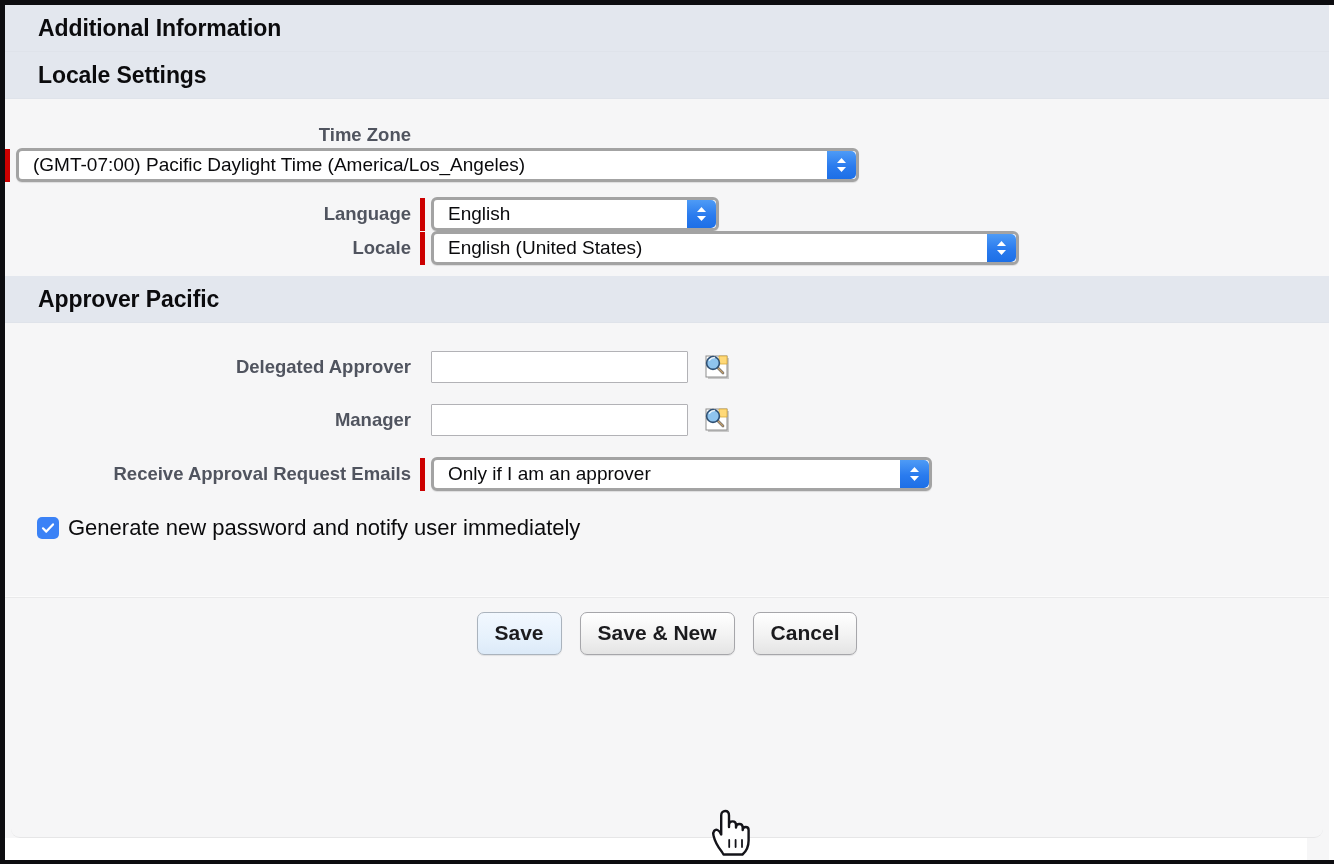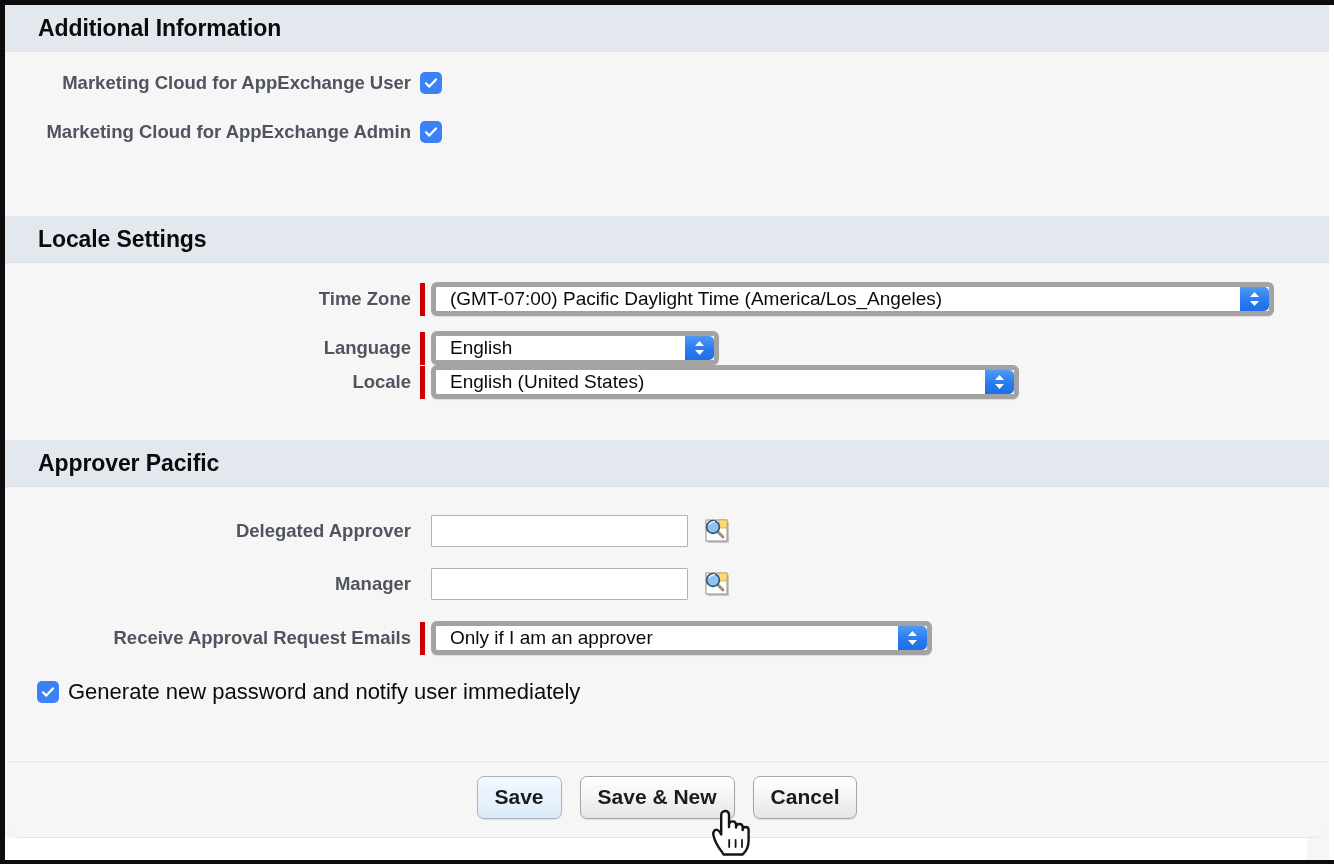--- a/index.html
+++ b/index.html
@@ -112,21 +112,21 @@
     flex: 0 0 auto;
   }
 
   
   .mac-select {
     position: relative;
     display: inline-flex;
     align-items: center;
     height: 34px;
     background: #ffffff;
-    border: 5px solid #a3a3a3;
+    border: 3px solid #a3a3a3;
     border-radius: 6px;
     box-shadow: 0 1px 1px rgba(0,0,0,0.10);
     box-sizing: border-box;
     padding-left: 14px;
     padding-right: 38px;
     font-size: 19px;
     color: #0a0a0c;
     white-space: nowrap;
     overflow: hidden;
   }
@@ -241,52 +241,27 @@
   <div class="frame-top"></div>
   <div class="frame-left"></div>
   <div class="frame-right"></div>
   <div class="frame-bottom"></div>
 
   <div class="panel">
 
     <div class="section-header">
       <span class="title">Additional Information</span>
     </div>
-    <div class="section-body" style="height:164px; padding-top:17px;">
-
-      <div class="field-row" style="margin-bottom:22px;">
-        <div class="field-label" style="line-height:27px;">Marketing Cloud for AppExchange User</div>
-        <div class="field-control" style="padding-top:3px;">
-          <span class="cbx">
-            <svg width="14" height="14" viewBox="0 0 14 14">
-              <path d="M2 7.3 L5.3 10.6 L12 3.4" fill="none" stroke="#ffffff" stroke-width="2.2" stroke-linecap="round" stroke-linejoin="round"></path>
-            </svg>
-          </span>
-        </div>
-      </div>
-
-      <div class="field-row">
-        <div class="field-label" style="line-height:27px;">Marketing Cloud for AppExchange Admin</div>
-        <div class="field-control" style="padding-top:3px;">
-          <span class="cbx">
-            <svg width="14" height="14" viewBox="0 0 14 14">
-              <path d="M2 7.3 L5.3 10.6 L12 3.4" fill="none" stroke="#ffffff" stroke-width="2.2" stroke-linecap="round" stroke-linejoin="round"></path>
-            </svg>
-          </span>
-        </div>
-      </div>
-
-    </div>
 
     <div class="section-header">
       <span class="title">Locale Settings</span>
     </div>
     <div class="section-body" style="height:177px; padding-top:19px;">
 
-      <div class="field-row" style="margin-bottom:15px;">
+      <div class="field-row" style="margin-bottom:15px;flex-direction:column;">
         <div class="field-label" style="padding-top:4px;">Time Zone</div>
         <div class="field-control">
           <span class="req-bar"></span>
           <div class="mac-select" style="width:843px;">
             <span>(GMT-07:00) Pacific Daylight Time (America/Los_Angeles)</span>
             <span class="stepper">
               <svg width="13" height="20" viewBox="0 0 13 20">
                 <path d="M6.5 3 L11 8 L2 8 Z" fill="#ffffff"></path>
                 <path d="M6.5 17 L11 12 L2 12 Z" fill="#ffffff"></path>
               </svg>

